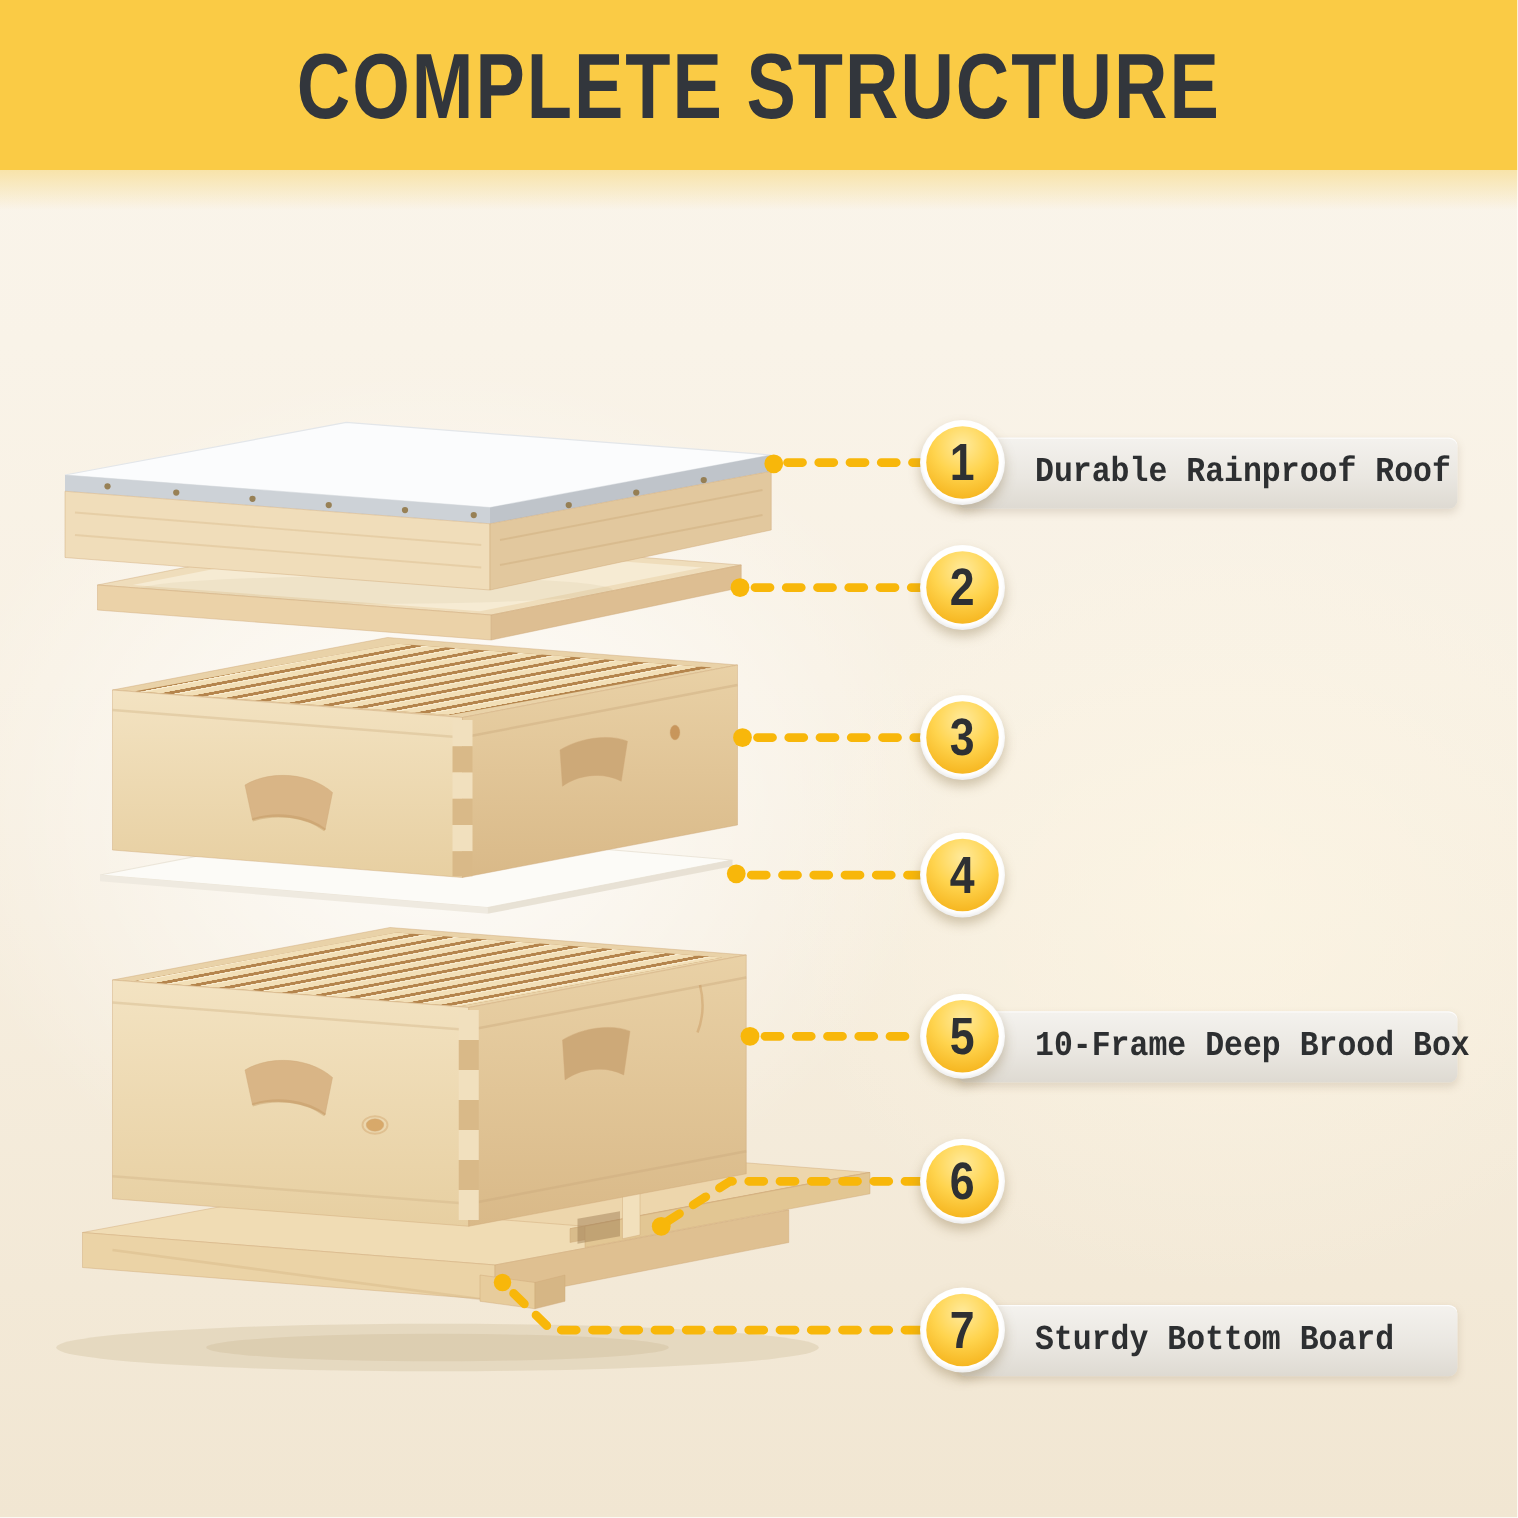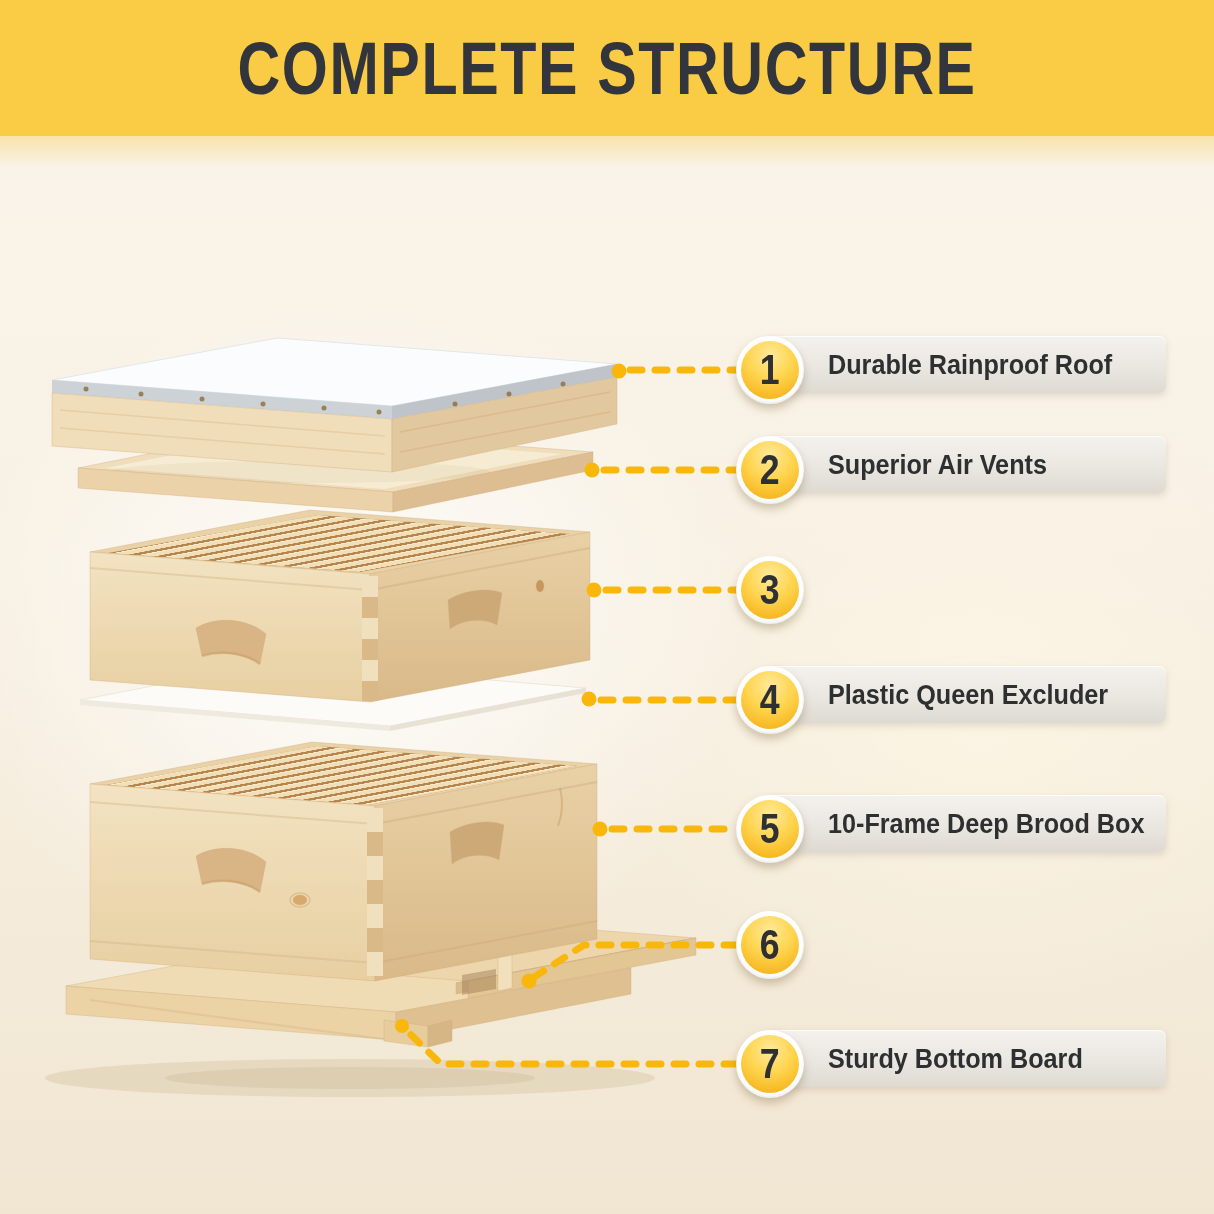--- a/index.html
+++ b/index.html
@@ -12,23 +12,23 @@
   }
   .banner{position:absolute;left:0;top:0;width:1214px;height:136px;background:#FACB45;
     display:flex;align-items:center;justify-content:center;}
   .banner h1{margin:0;font-size:74px;font-weight:bold;letter-spacing:2px;color:#32363C;
     transform:scaleX(.8);transform-origin:center;white-space:nowrap;}
   .banner-fade{position:absolute;left:0;top:136px;width:1214px;height:32px;
     background:linear-gradient(180deg,#F8E3A9 0%,rgba(248,227,169,0) 100%);}
   .scene{position:absolute;inset:0;}
   .scene svg{position:absolute;left:0;top:0;}
   .callout{position:absolute;left:736px;width:430px;height:68px;}
-  .callout .bar{position:absolute;left:30px;top:0;width:400px;height:57px;border-radius:7px;
+  .callout .bar{position:absolute;left:30px;top:14px;width:400px;height:57px;border-radius:7px;
     background:linear-gradient(180deg,#F4F2EE 0%,#EAE7E1 55%,#DEDAD2 100%);
-    box-shadow:0 3px 7px rgba(120,100,70,.18), inset 0 1px 0 rgba(255,255,255,.8);}
+    box-shadow:0 3px 7px rgba(120,100,70,.18), inset 0 1px 0 rgba(255,255,255,.8);font-family:Liberation Mono, monospace;}
   .callout .bar span{display:inline-block;margin-left:62px;line-height:57px;font-size:28px;font-weight:bold;
     color:#2D2F31;white-space:nowrap;transform:scaleX(.9);transform-origin:left center;}
   .badge{position:absolute;left:0;top:0;width:68px;height:68px;border-radius:50%;background:#FFFFFF;
     box-shadow:0 5px 9px rgba(130,105,60,.35), inset 0 -2px 3px rgba(0,0,0,.07);z-index:2;}
   .badge .inner{position:absolute;inset:5px;border-radius:50%;
     background:radial-gradient(circle at 50% 26%, #FFEA9C 0%, #FFD44E 45%, #F2A90C 100%);
     display:flex;align-items:center;justify-content:center;}
   .badge .inner span{font-size:42px;font-weight:bold;color:#2E3033;transform:scaleX(.85);}
 </style>
 </head>
@@ -202,42 +202,36 @@
         <span>Durable Rainproof Roof</span>
       </div>
       <div class="badge">
         <div class="inner">
             <span>1</span>
           </div>
       </div>
     </div>
 
     <div class="callout" style="top:436px;">
-      <div class="bar">
-        <span>Superior Air Vents</span>
-      </div>
       <div class="badge">
         <div class="inner">
             <span>2</span>
           </div>
       </div>
     </div>
 
     <div class="callout" style="top:556px;">
       <div class="badge">
         <div class="inner">
             <span>3</span>
           </div>
       </div>
     </div>
 
     <div class="callout" style="top:666px;">
-      <div class="bar">
-        <span>Plastic Queen Excluder</span>
-      </div>
       <div class="badge">
         <div class="inner">
             <span>4</span>
           </div>
       </div>
     </div>
 
     <div class="callout" style="top:795px;">
       <div class="bar">
         <span>10-Frame Deep Brood Box</span>

